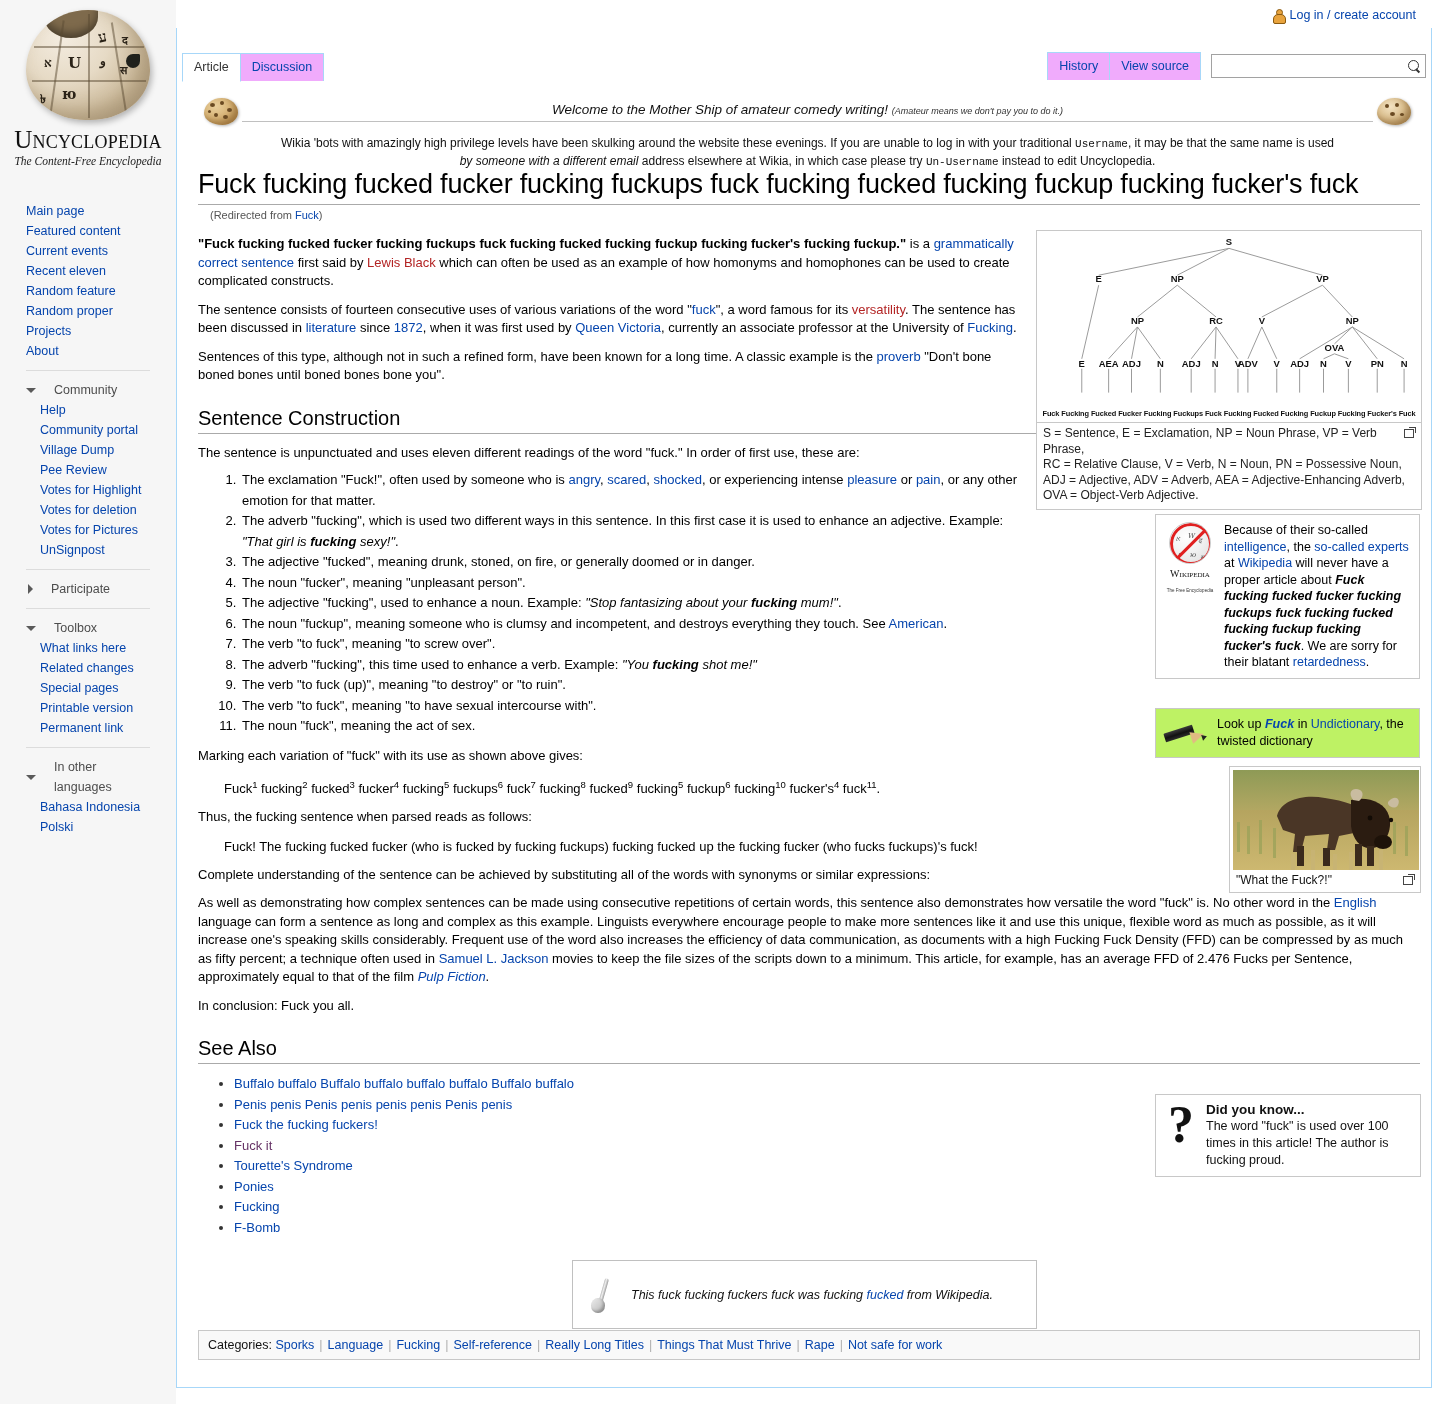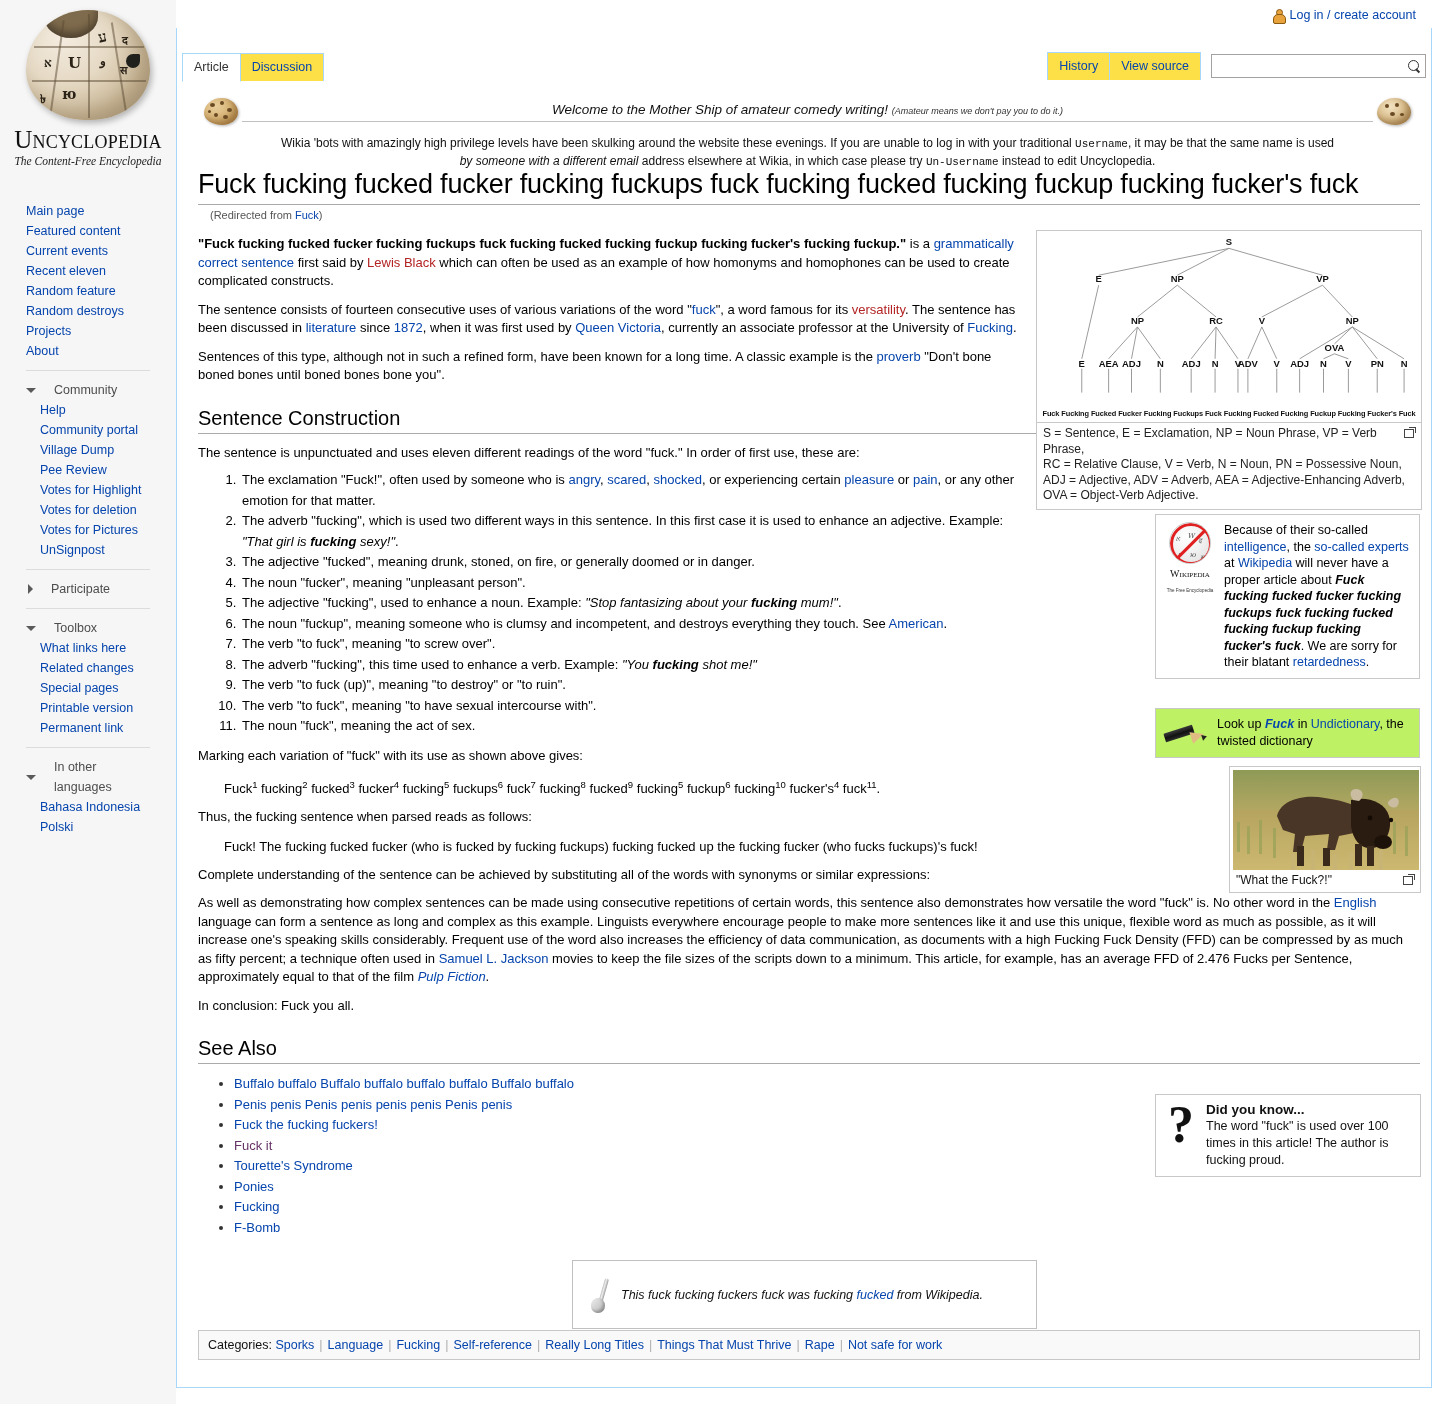--- a/index.html
+++ b/index.html
@@ -99,21 +99,21 @@
     border:1px solid #a7d7f9; border-top:none; background:#fff;
   }
   .tabs-left {
     position:absolute; left:182px; top:52px; display:flex; align-items:flex-end; z-index:5;
   }
   .tabs-right {
     position:absolute; right:14px; top:52px; display:flex; align-items:flex-end; z-index:5;
   }
   .tab {
     font-size:12.5px; padding:5px 11px 6px 11px; border:1px solid #a7d7f9; border-bottom:none;
-    background:#fde047; color:#0645ad; text-decoration:none; line-height:16px;
+    background:#f0abfc; color:#0645ad; text-decoration:none; line-height:16px;
   }
   .tab.active { background:#fff; color:#333; border-bottom:1px solid #fff; position:relative; top:1px; }
   .tab + .tab { border-left:none; }
   .searchbox {
     margin-left:10px; display:flex; align-items:center;
     border:1px solid #a2a2a2; background:#fff; height:24px; width:215px;
     padding:0 4px 0 6px; position:relative; top:-2px;
   }
   .searchbox input {
     border:none; outline:none; flex:1; font-size:12.5px; font-family:"Liberation Sans", sans-serif;
@@ -286,21 +286,21 @@
     font-family:"Liberation Serif", serif; font-weight:bold; font-size:52px; line-height:46px;
     color:#111; flex:0 0 32px; text-align:center;
   }
   .dyk-title { font-weight:bold; font-size:13.5px; color:#111; }
   .dyk-text { font-size:12.5px; line-height:17px; color:#111; margin-top:1px; }
 
   
   .sporkbox {
     position:absolute; left:572px; top:1260px; width:465px; height:69px;
     border:1px solid #c0c0c0; background:#fff;
-    display:flex; align-items:center; gap:0; padding:0 14px;
+    display:flex; align-items:center; gap:10px; padding:0 14px;
   }
   .spork { flex:0 0 34px; height:38px; position:relative; }
   .spork .handle {
     position:absolute; left:14px; top:2px; width:4px; height:30px;
     background:linear-gradient(90deg,#b8b8b8,#efefef 40%,#9a9a9a);
     transform:rotate(16deg); border-radius:2px;
   }
   .spork .bowl {
     position:absolute; left:4px; top:22px; width:14px; height:15px;
     background:linear-gradient(135deg,#ededed,#b5b5b5);
@@ -346,21 +346,21 @@
       <div class="logo-tag">The Content-Free Encyclopedia</div>
     </div>
 
     <div class="nav">
       <div class="nav-group nav-group-first" id="nav-main">
           <a href="#">Main page</a>
           <a href="#">Featured content</a>
           <a href="#">Current events</a>
           <a href="#">Recent eleven</a>
           <a href="#">Random feature</a>
-          <a href="#">Random destroys</a>
+          <a href="#">Random proper</a>
           <a href="#">Projects</a>
           <a href="#">About</a>
         </div>
       <div id="nav-groups">
           <div class="nav-group">
             <div class="nav-head">
               <span class="caret-down"></span>
               <span>Community</span>
             </div>
             <div class="nav-sub">
@@ -477,21 +477,21 @@
       <p class="para">
         <span>Sentences of this type, although not in such a refined form, have been known for a long time. A classic example is the </span><a href="#" class="ln">proverb</a><span> "Don't bone boned bones until boned bones bone you".</span>
       </p>
     </div>
 
     <h2 class="sect">Sentence Construction</h2>
 
     <div class="body-col">
       <p class="para">The sentence is unpunctuated and uses eleven different readings of the word "fuck." In order of first use, these are:</p>
       <ol class="readings" id="readings-list">
-          <li><span>The exclamation "Fuck!", often used by someone who is </span><a href="#" class="ln">angry</a><span>, </span><a href="#" class="ln">scared</a><span>, </span><a href="#" class="ln">shocked</a><span>, or experiencing certain </span><a href="#" class="ln">pleasure</a><span> or </span><a href="#" class="ln">pain</a><span>, or any other emotion for that matter.</span></li>
+          <li><span>The exclamation "Fuck!", often used by someone who is </span><a href="#" class="ln">angry</a><span>, </span><a href="#" class="ln">scared</a><span>, </span><a href="#" class="ln">shocked</a><span>, or experiencing intense </span><a href="#" class="ln">pleasure</a><span> or </span><a href="#" class="ln">pain</a><span>, or any other emotion for that matter.</span></li>
           <li><span>The adverb "fucking", which is used two different ways in this sentence. In this first case it is used to enhance an adjective. Example: </span><i>"That girl is </i><b><i>fucking</i></b><i> sexy!"</i><span>.</span></li>
           <li><span>The adjective "fucked", meaning drunk, stoned, on fire, or generally doomed or in danger.</span></li>
           <li><span>The noun "fucker", meaning "unpleasant person".</span></li>
           <li><span>The adjective "fucking", used to enhance a noun. Example: </span><i>"Stop fantasizing about your </i><b><i>fucking</i></b><i> mum!"</i><span>.</span></li>
           <li><span>The noun "fuckup", meaning someone who is clumsy and incompetent, and destroys everything they touch. See </span><a href="#" class="ln">American</a><span>.</span></li>
           <li><span>The verb "to fuck", meaning "to screw over".</span></li>
           <li><span>The adverb "fucking", this time used to enhance a verb. Example: </span><i>"You </i><b><i>fucking</i></b><i> shot me!"</i></li>
           <li><span>The verb "to fuck (up)", meaning "to destroy" or "to ruin".</span></li>
           <li><span>The verb "to fuck", meaning "to have sexual intercourse with".</span></li>
           <li><span>The noun "fuck", meaning the act of sex.</span></li>

